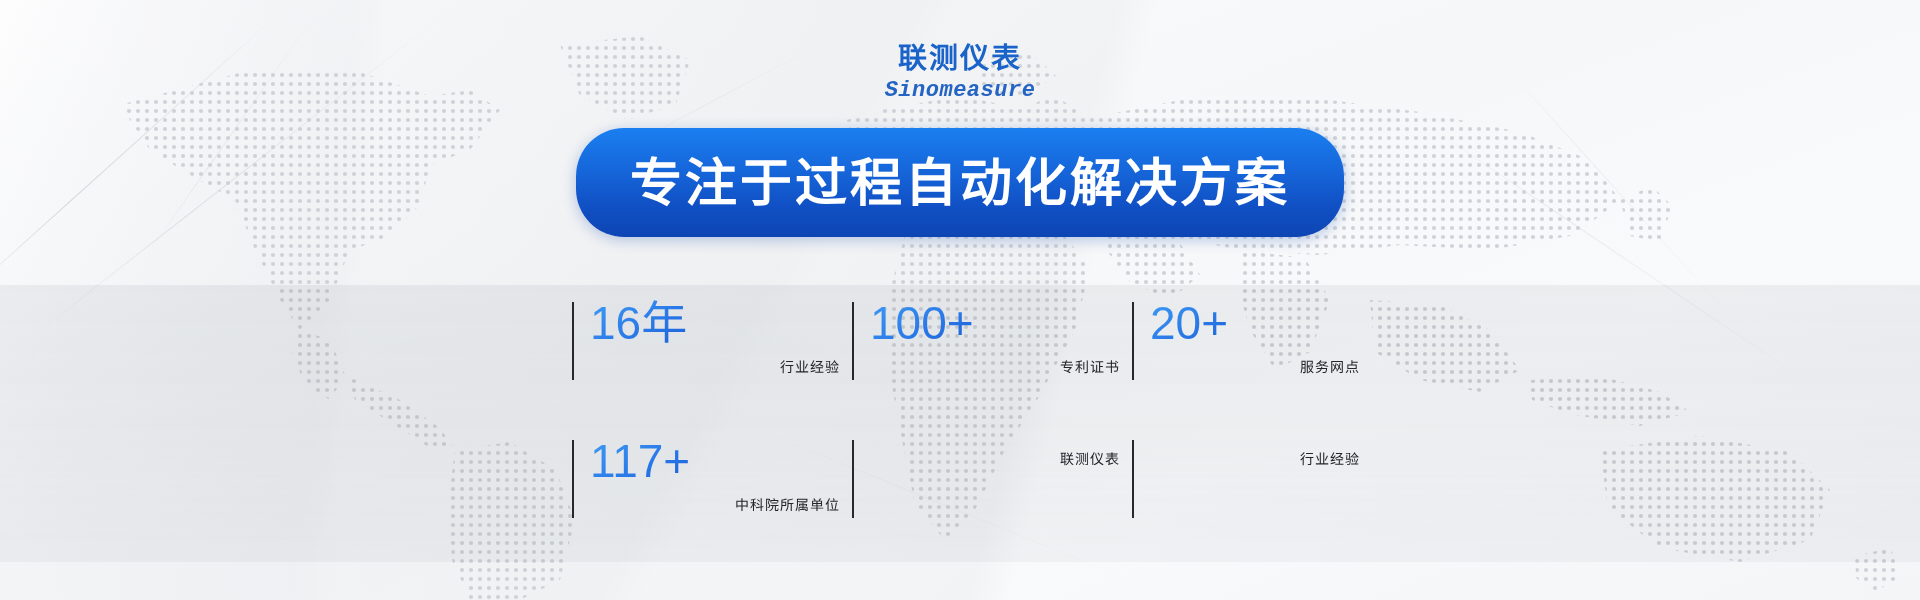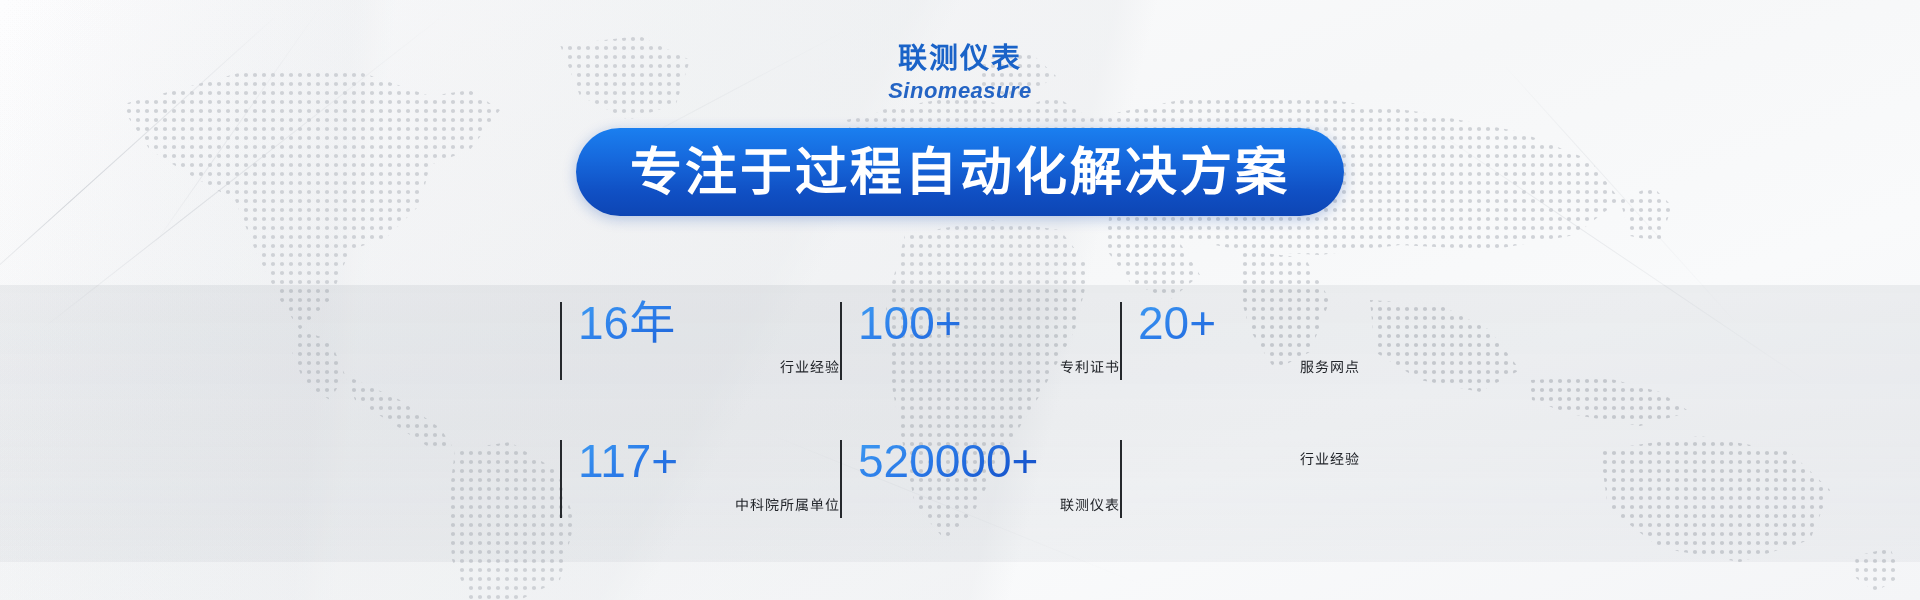--- a/index.html
+++ b/index.html
@@ -84,21 +84,21 @@
   }
   .logo-cn {
     font-family: "DejaVu Sans", "Liberation Sans", sans-serif;
     font-size: 29px;
     font-weight: 700;
     letter-spacing: 2px;
     color: #1a63c8;
     display: block;
   }
   .logo-en {
-    font-family: Liberation Sans, sans-serif;
+    font-family: Liberation Mono, monospace;
     font-size: 22px;
     font-weight: 700;
     font-style: italic;
     letter-spacing: .5px;
     color: #2464c4;
     display: block;
     margin-top: 7px;
   }
 
   
@@ -107,21 +107,21 @@
     left: 0;
     right: 0;
     top: 128px;
     display: flex;
     justify-content: center;
   }
   .pill {
     display: inline-flex;
     align-items: center;
     justify-content: flex-start;
-    height: 88px;
+    height: 109px;
     padding: 0 54px;
     border-radius: 48px;
     background: linear-gradient(to bottom, #1a7ff0 0%, #1668dc 36%, #1050c4 72%, #0d45b4 100%);
     box-shadow: 0 3px 14px rgba(14,71,180,0.28);
   }
   .pill-text {
     font-family: "DejaVu Sans", "Liberation Sans", sans-serif;
     font-size: 52px;
     font-weight: 700;
     color: #ffffff;
@@ -142,20 +142,21 @@
     grid-template-rows: 96px 96px;
     column-gap: 0;
     row-gap: 42px;
   }
   .stat {
     position: relative;
     padding-left: 18px;
     display: flex;
     flex-direction: column;
     justify-content: flex-start;
+    margin-left: 12px;
   }
   .stat::before {
     content: "";
     position: absolute;
     left: 0;
     top: 2px;
     width: 2px;
     height: 78px;
     background: #25282c;
   }
@@ -275,21 +276,20 @@
         <span class="stat-value">20+</span>
         <span class="stat-label">服务网点</span>
       </div>
 
       <div class="stat">
         <span class="stat-value">117+</span>
         <span class="stat-label">中科院所属单位</span>
       </div>
 
       <div class="stat">
-        <span class="stat-value">520000+</span>
         <span class="stat-label">联测仪表</span>
       </div>
 
       <div class="stat">
         <span class="stat-label">行业经验</span>
       </div>
 
     </div>
   </div>
 </div>

